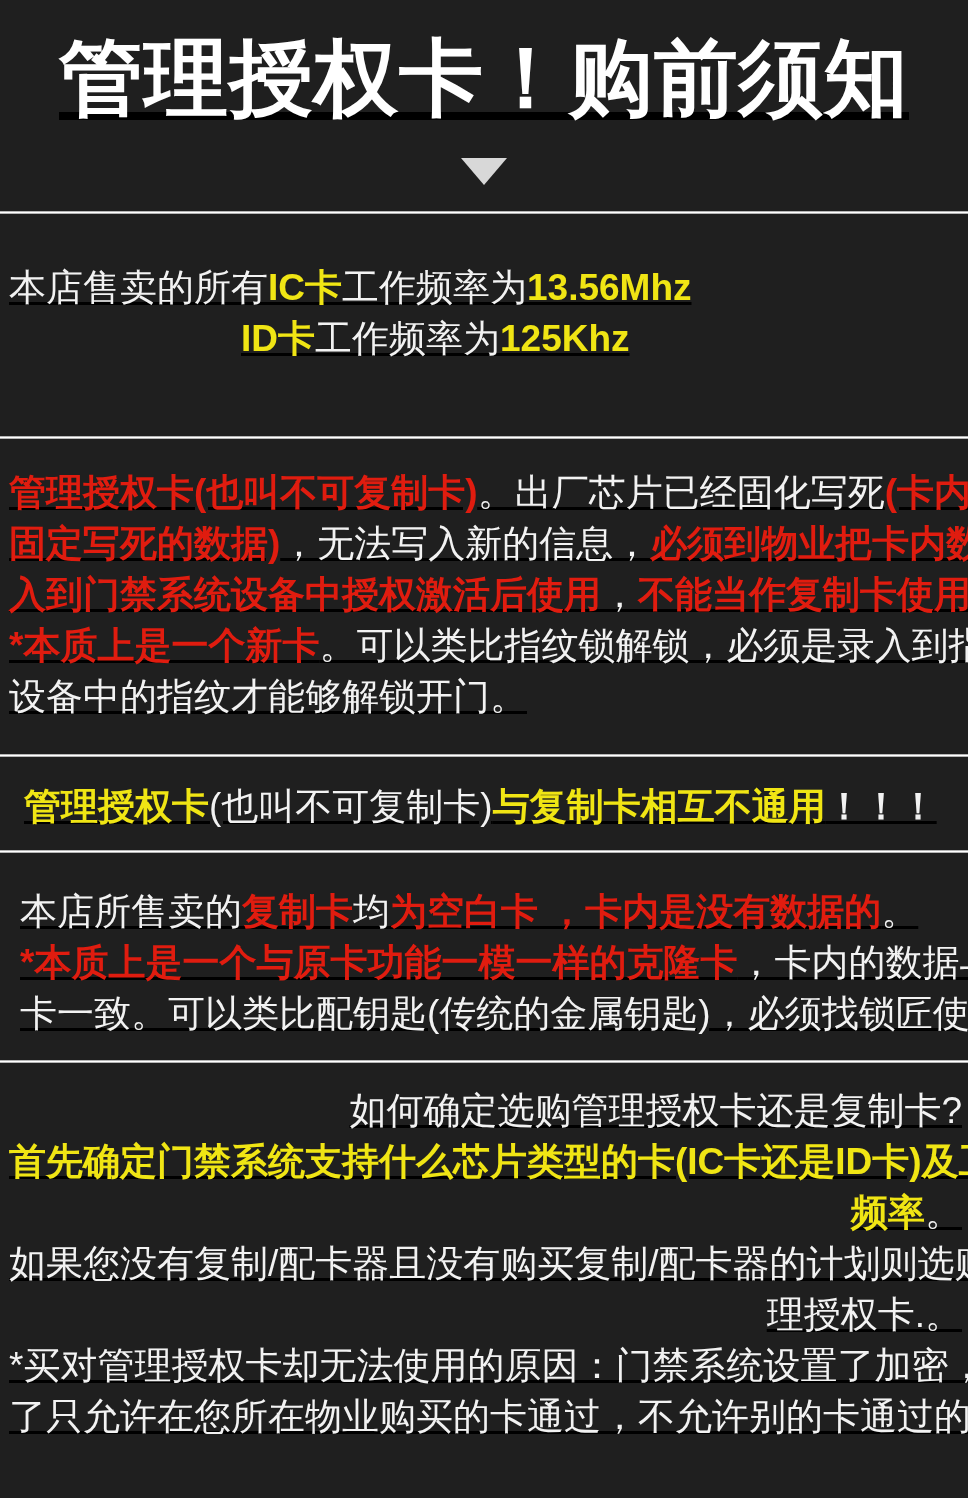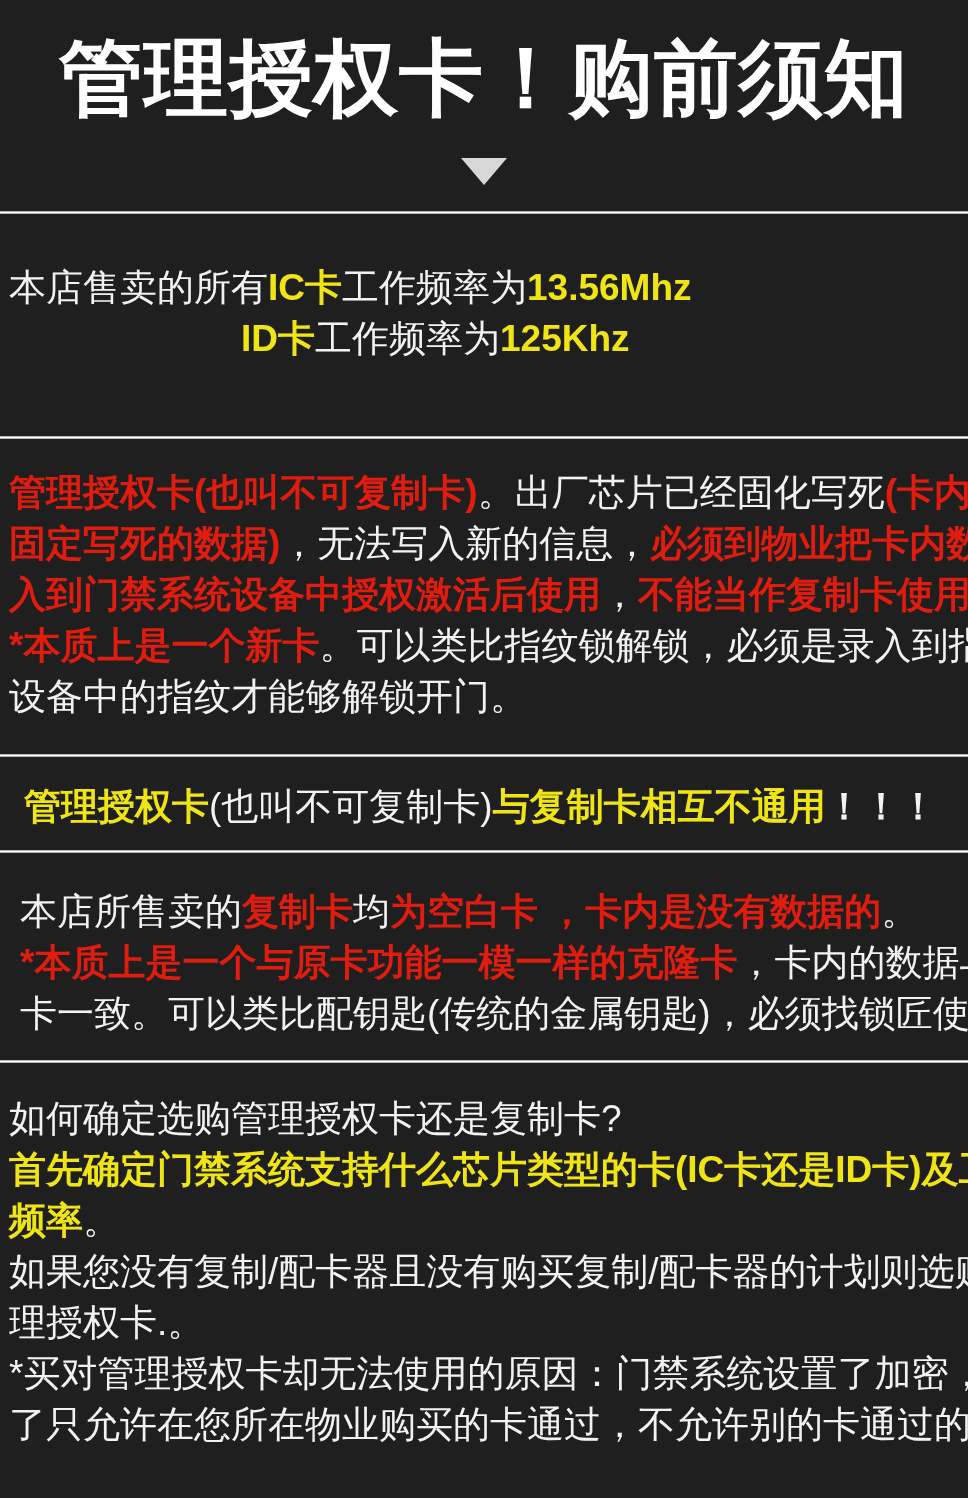--- a/index.html
+++ b/index.html
@@ -3,20 +3,21 @@
 <meta charset="utf-8">
 <style>
   html,body{margin:0;padding:0;background:#0c0c0c;}
   .page{
     position:relative;
     width:968px;height:1498px;
     margin:0 auto;
     background:var(--bg,#1f1f1f);
     overflow:hidden;
     font-family:"Liberation Sans",sans-serif;
+    text-decoration:underline;
     -webkit-font-smoothing:antialiased;
   }
   
   .hdr{ text-align:center; padding-top:26px; }
   .hdr h1{
     margin:0;
     font-size:84px;
     line-height:104px;
     font-weight:800;
     color:#ffffff;
@@ -39,21 +40,21 @@
     font-size:37px;
     line-height:51px;
     color:var(--white,#f2f2f2);
     font-weight:400;
   }
   .sec .line{ white-space:nowrap; }
   #sec-0{ padding-top:36px; padding-bottom:72px;margin-top:12px; }
   #sec-1{ padding-top:28px; padding-bottom:32px; }
   #sec-2{ padding-top:24px; padding-bottom:18px;padding-left:24px; }
   #sec-3{ padding-top:33px; padding-bottom:21px;padding-left:20px; }
-  #sec-4{ padding-top:30px; }
+  #sec-4{ padding-top:22px;text-align:right; }
   .c-white{ color:var(--white,#f2f2f2); }
   .c-red{ color:var(--red,#e01c0f); font-weight:700; }
   .c-yellow{ color:var(--yellow,#f0e514); font-weight:700; }
   .b{ font-weight:700; }
 </style>
 </head>
 <body>
 
 <div class="page">
 

